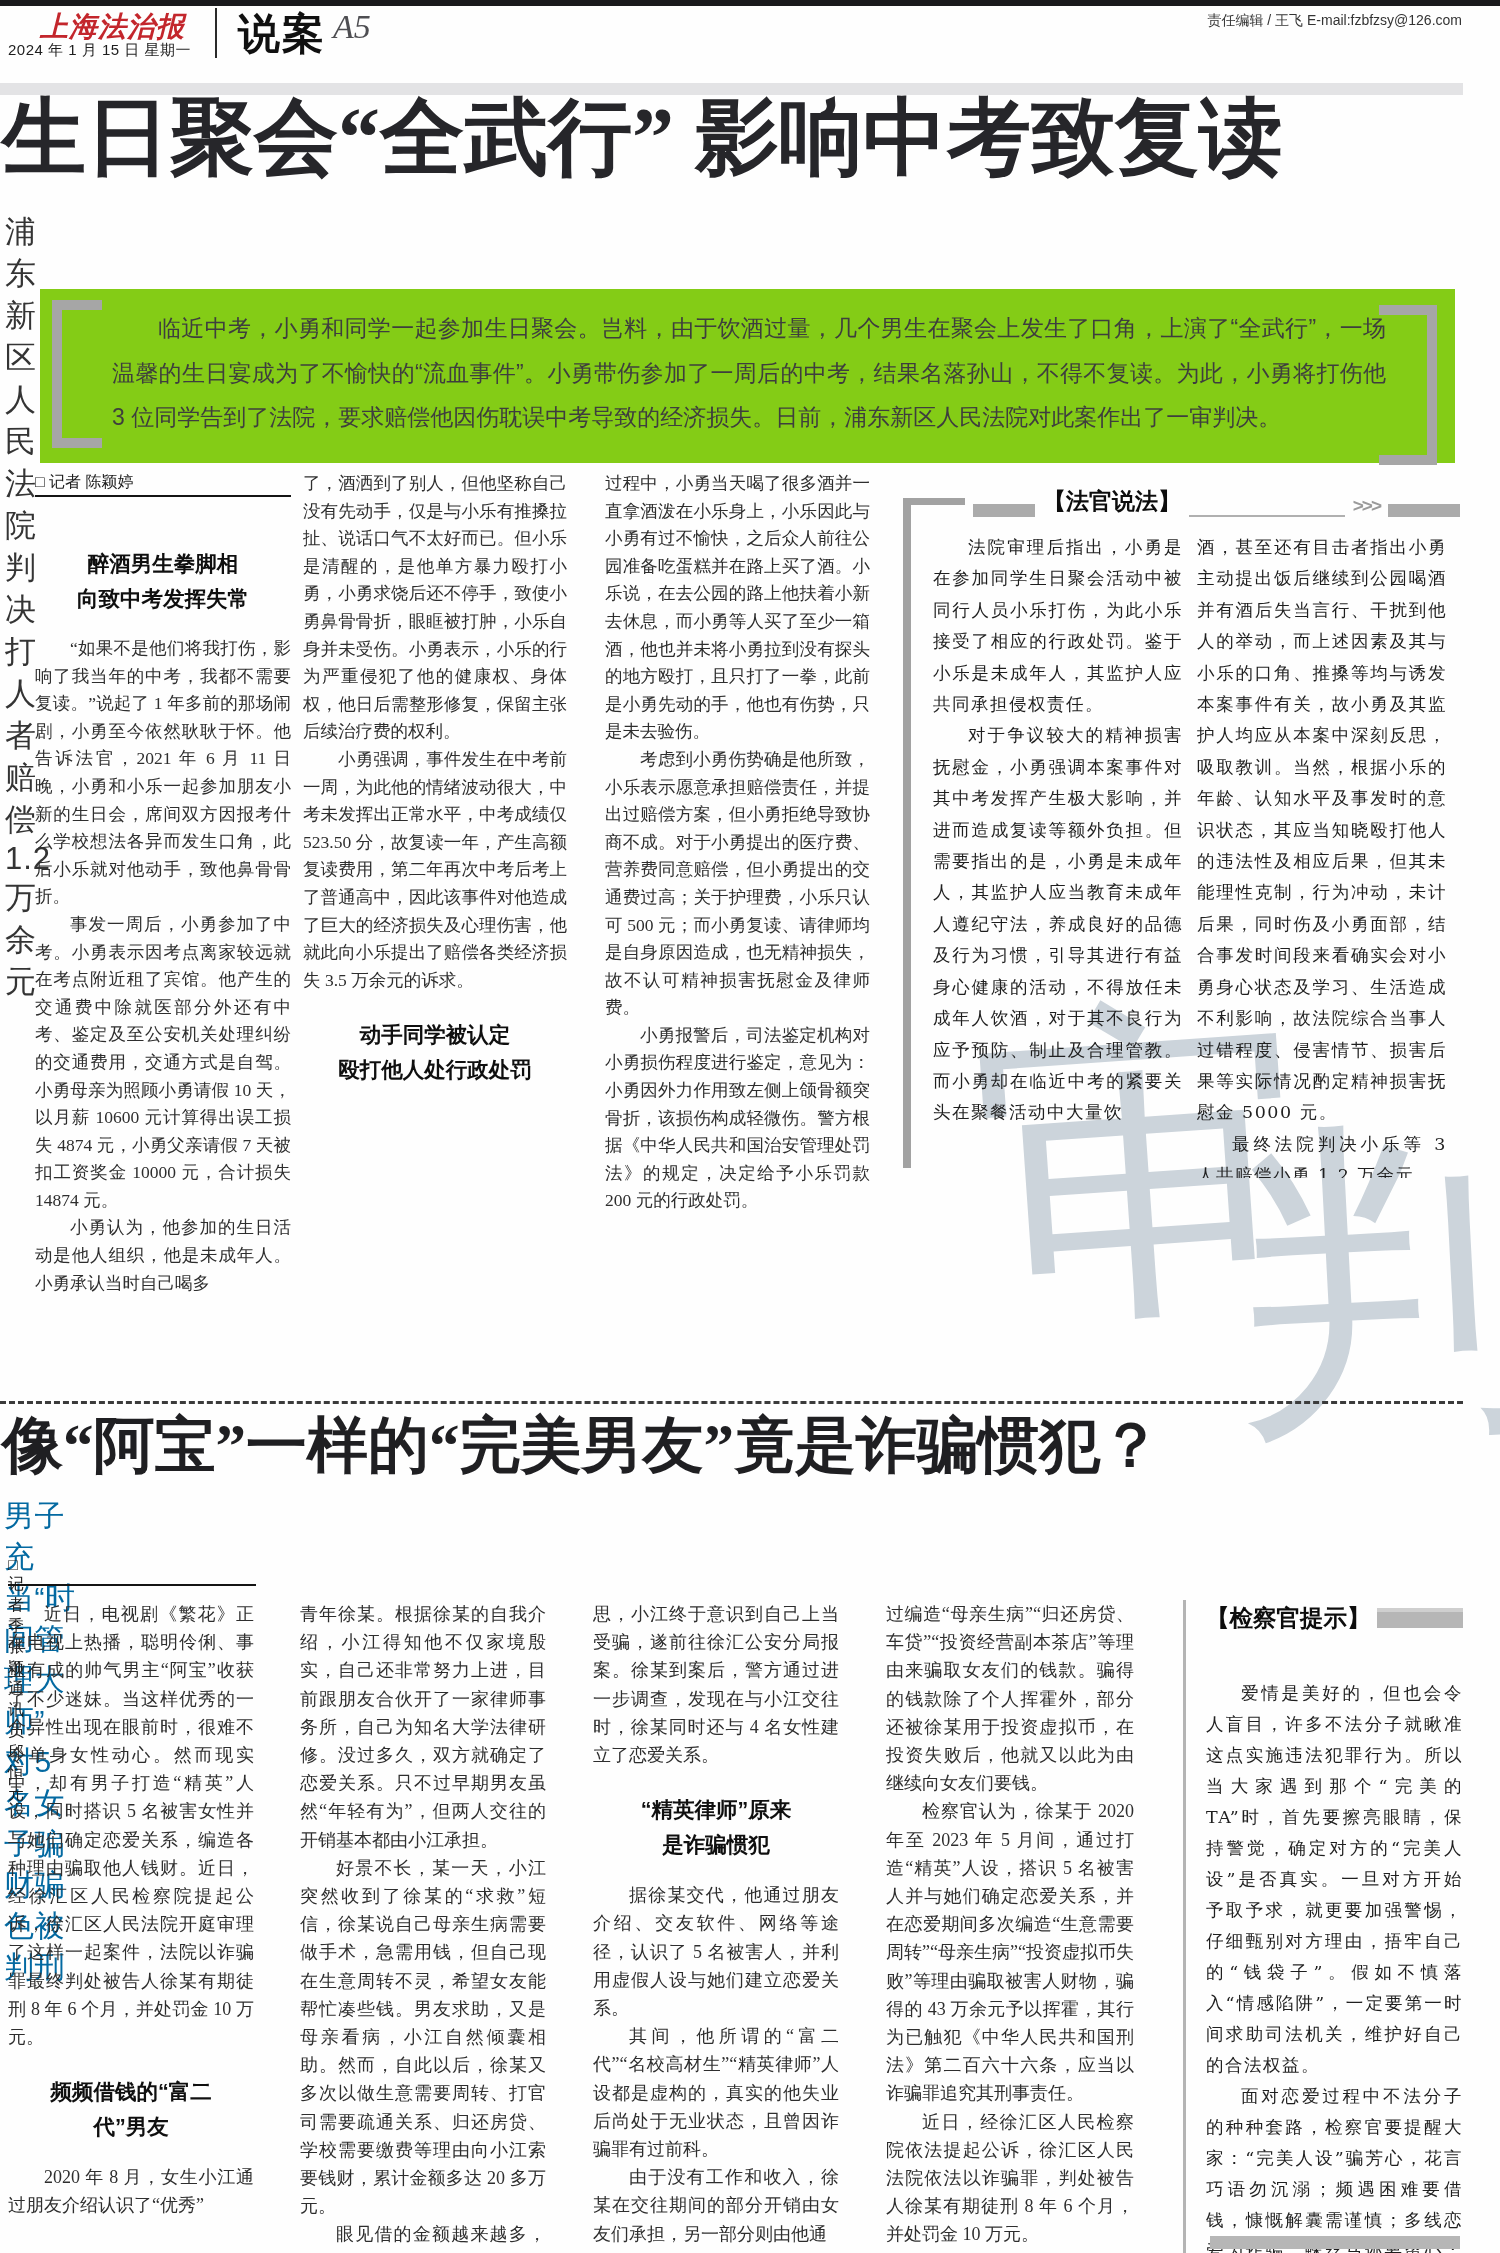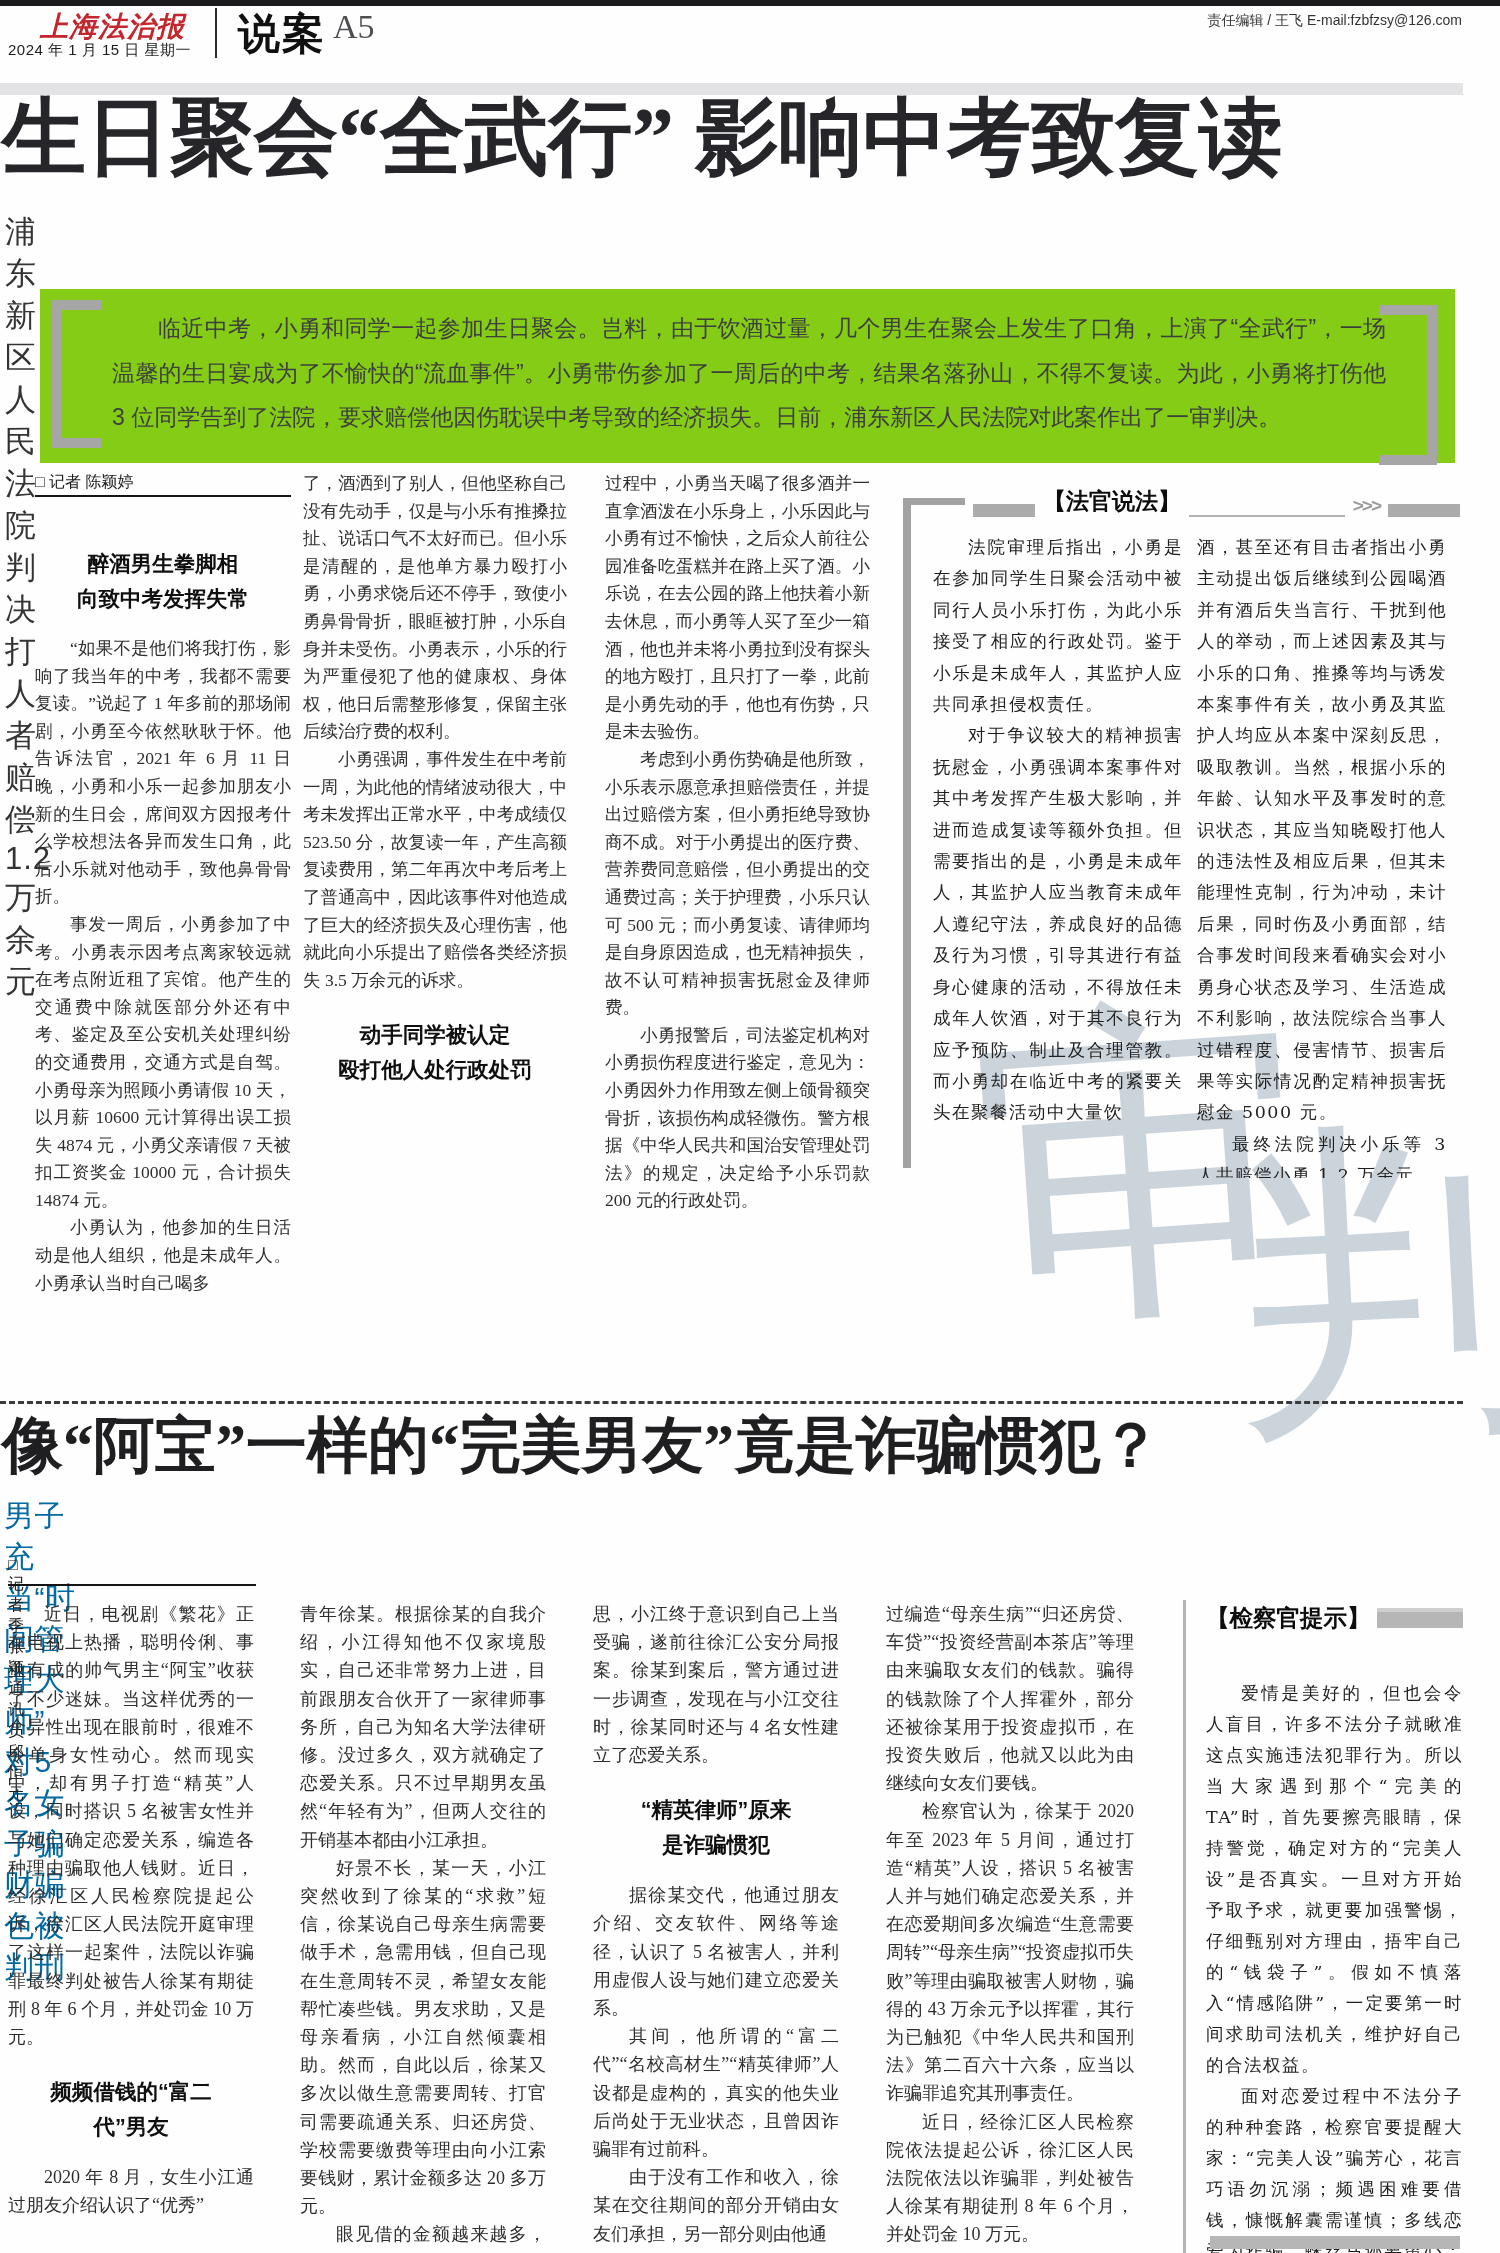--- a/index.html
+++ b/index.html
@@ -8,21 +8,21 @@
   .abs{position:absolute;}
 
   
   .topbar{left:0;top:0;width:1500px;height:6px;background:#1a1a1c;}
   .logo{left:40px;top:8px;font-family:"Liberation Serif",serif;font-weight:bold;
         font-style:italic;font-size:28px;color:#c3262c;letter-spacing:1px;}
   .mastdate{left:8px;top:41px;font-size:15px;color:#1d1d1d;letter-spacing:.5px;}
   .mastdiv{left:215px;top:8px;width:2px;height:50px;background:#2a2a2a;}
   .sectname{left:238px;top:6px;font-size:42px;font-weight:bold;color:#101010;
             font-family:"Liberation Sans",sans-serif;letter-spacing:2px;}
-  .pageno{left:333px;top:8px;font-size:34px;color:#4e4e52;font-family:"Liberation Serif",serif;}
+  .pageno{left:333px;top:8px;font-size:34px;color:#4e4e52;font-family:"Liberation Serif",serif;font-style:italic;}
   .editor{right:38px;top:12px;font-size:14px;color:#333;}
 
   .grayband{left:0;top:83px;width:1463px;height:12px;background:#e3e3e5;}
 
   
   .h1a{left:2px;top:94px;width:1462px;font-family:"Liberation Serif",serif;
        font-weight:900;font-size:84px;line-height:88px;color:#26262a;
        letter-spacing:0;white-space:nowrap;}
   .h2a{left:5px;top:211px;font-size:31px;color:#343434;letter-spacing:1px;}
 

